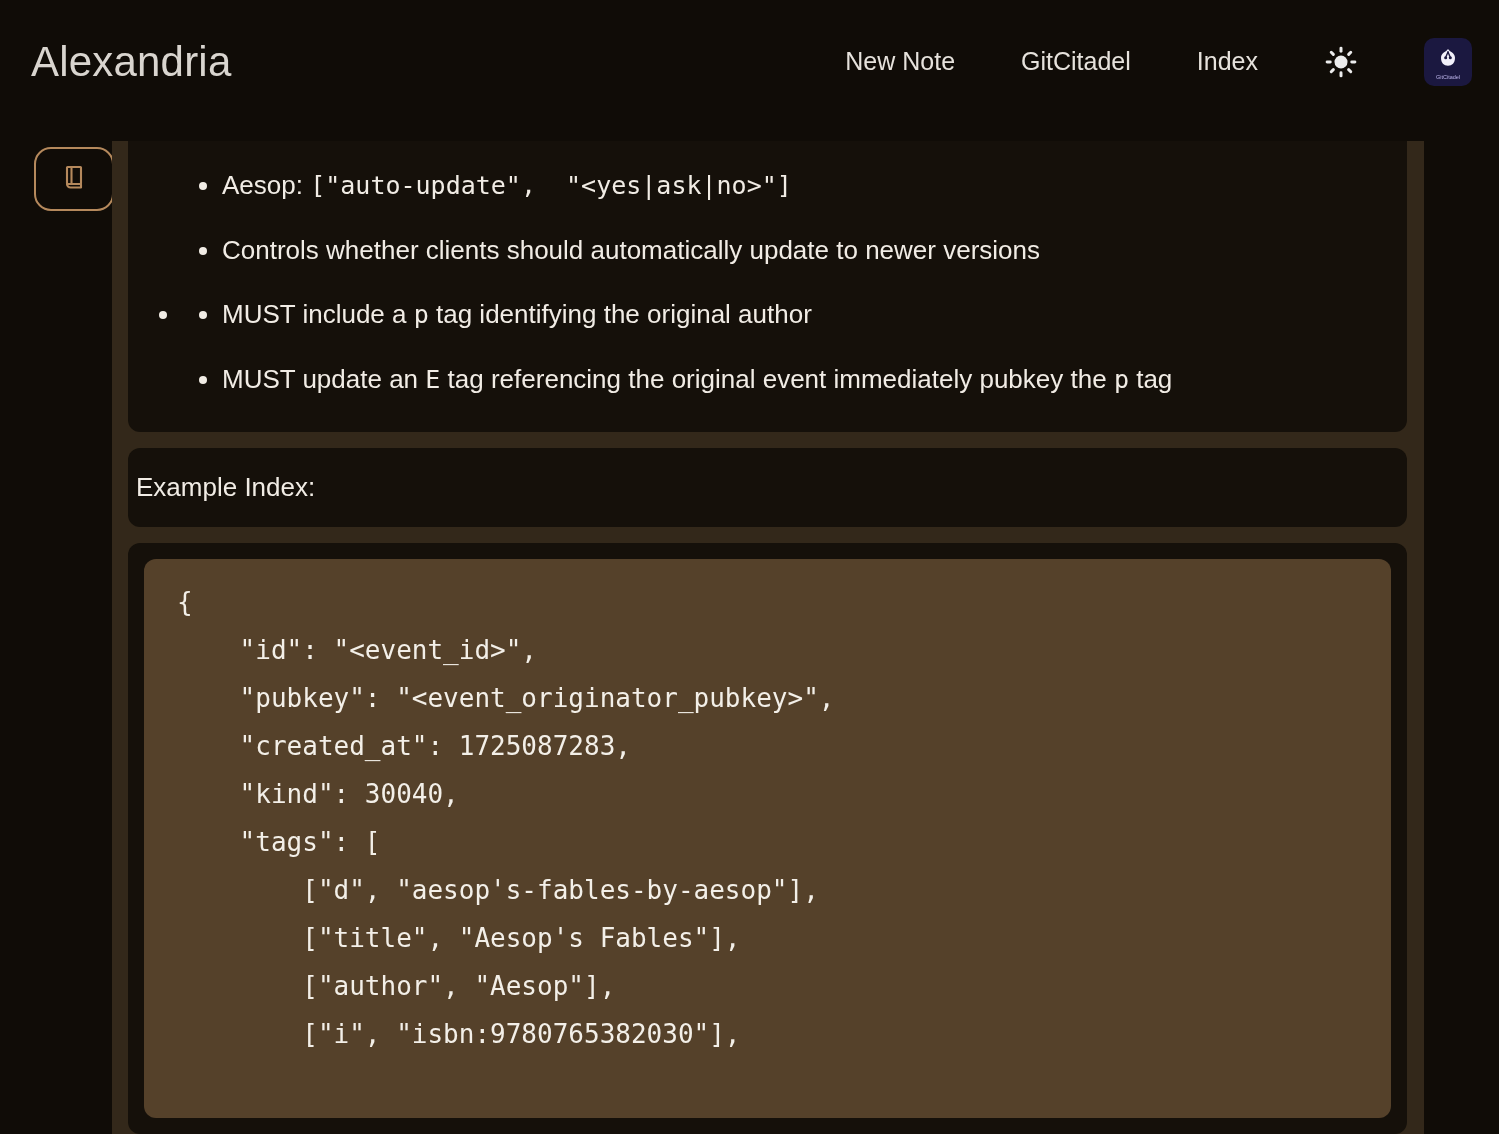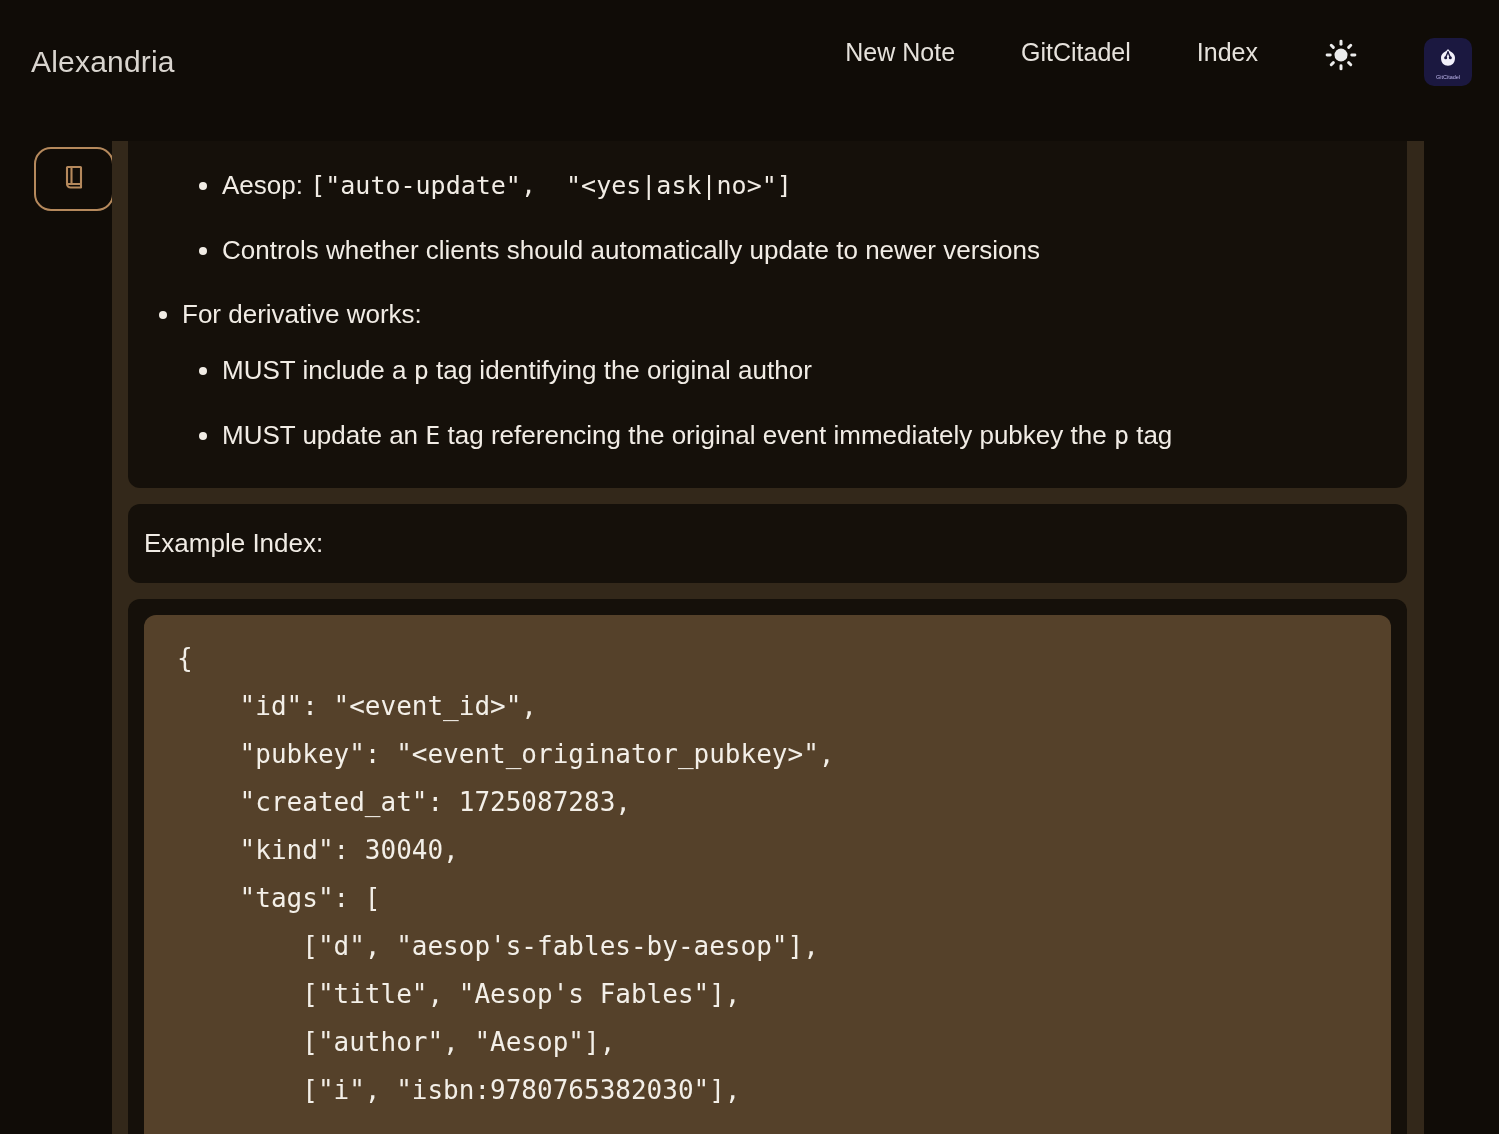--- a/index.html
+++ b/index.html
@@ -15,29 +15,29 @@
 
   
   .app-header {
     height: 141px;
     display: flex;
     align-items: center;
     padding: 0 27px 18px 31px;
     background: #100c07;
   }
   .brand {
-    font-size: 30px;
+    font-size: 42px;
     color: #d9d5cf;
     letter-spacing: 0.2px;
     cursor: pointer;
   }
   .nav {
     margin-left: auto;
     display: flex;
-    align-items: flex-start;
+    align-items: center;
     gap: 66px;
   }
   .nav-link {
     font-size: 25px;
     color: #e6e2dc;
     text-decoration: none;
     cursor: pointer;
     background: none; border: none;
     font-family: inherit;
     padding: 0;
@@ -106,21 +106,21 @@
   .ul2 > li:last-child { margin-bottom: 0; }
   li > ul { margin-top: 26px; }
   .inline-code {
     font-family: "DejaVu Sans Mono", monospace;
     font-size: 25px;
     white-space: pre;
   }
 
   .card-example {
     margin-top: 16px;
-    padding: 25px 16px;
+    padding: 25px 8px;
   }
   .example-heading {
     margin: 0;
     font-size: 26px;
     line-height: 29px;
     color: #f1ece5;
   }
 
   .card-code {
     margin-top: 16px;
@@ -197,21 +197,20 @@
 
   <section class="card card-rules">
     <ul class="ul1">
       <li class="continuation">
         <ul class="ul2">
           <li><span>Aesop: </span><span class="inline-code">["auto-update",  "&lt;yes|ask|no&gt;"]</span></li>
           <li><span>Controls whether clients should automatically update to newer versions</span></li>
         </ul>
       </li>
       <li>
-        <span>For derivative works:</span>
         <ul class="ul2">
           <li><span>MUST include a </span><span class="inline-code">p</span><span> tag identifying the original author</span></li>
           <li><span>MUST update an </span><span class="inline-code">E</span><span> tag referencing the original event immediately pubkey the </span><span class="inline-code">p</span><span> tag</span></li>
         </ul>
       </li>
     </ul>
   </section>
 
   <section class="card card-example">
     <p class="example-heading">Example Index:</p>

